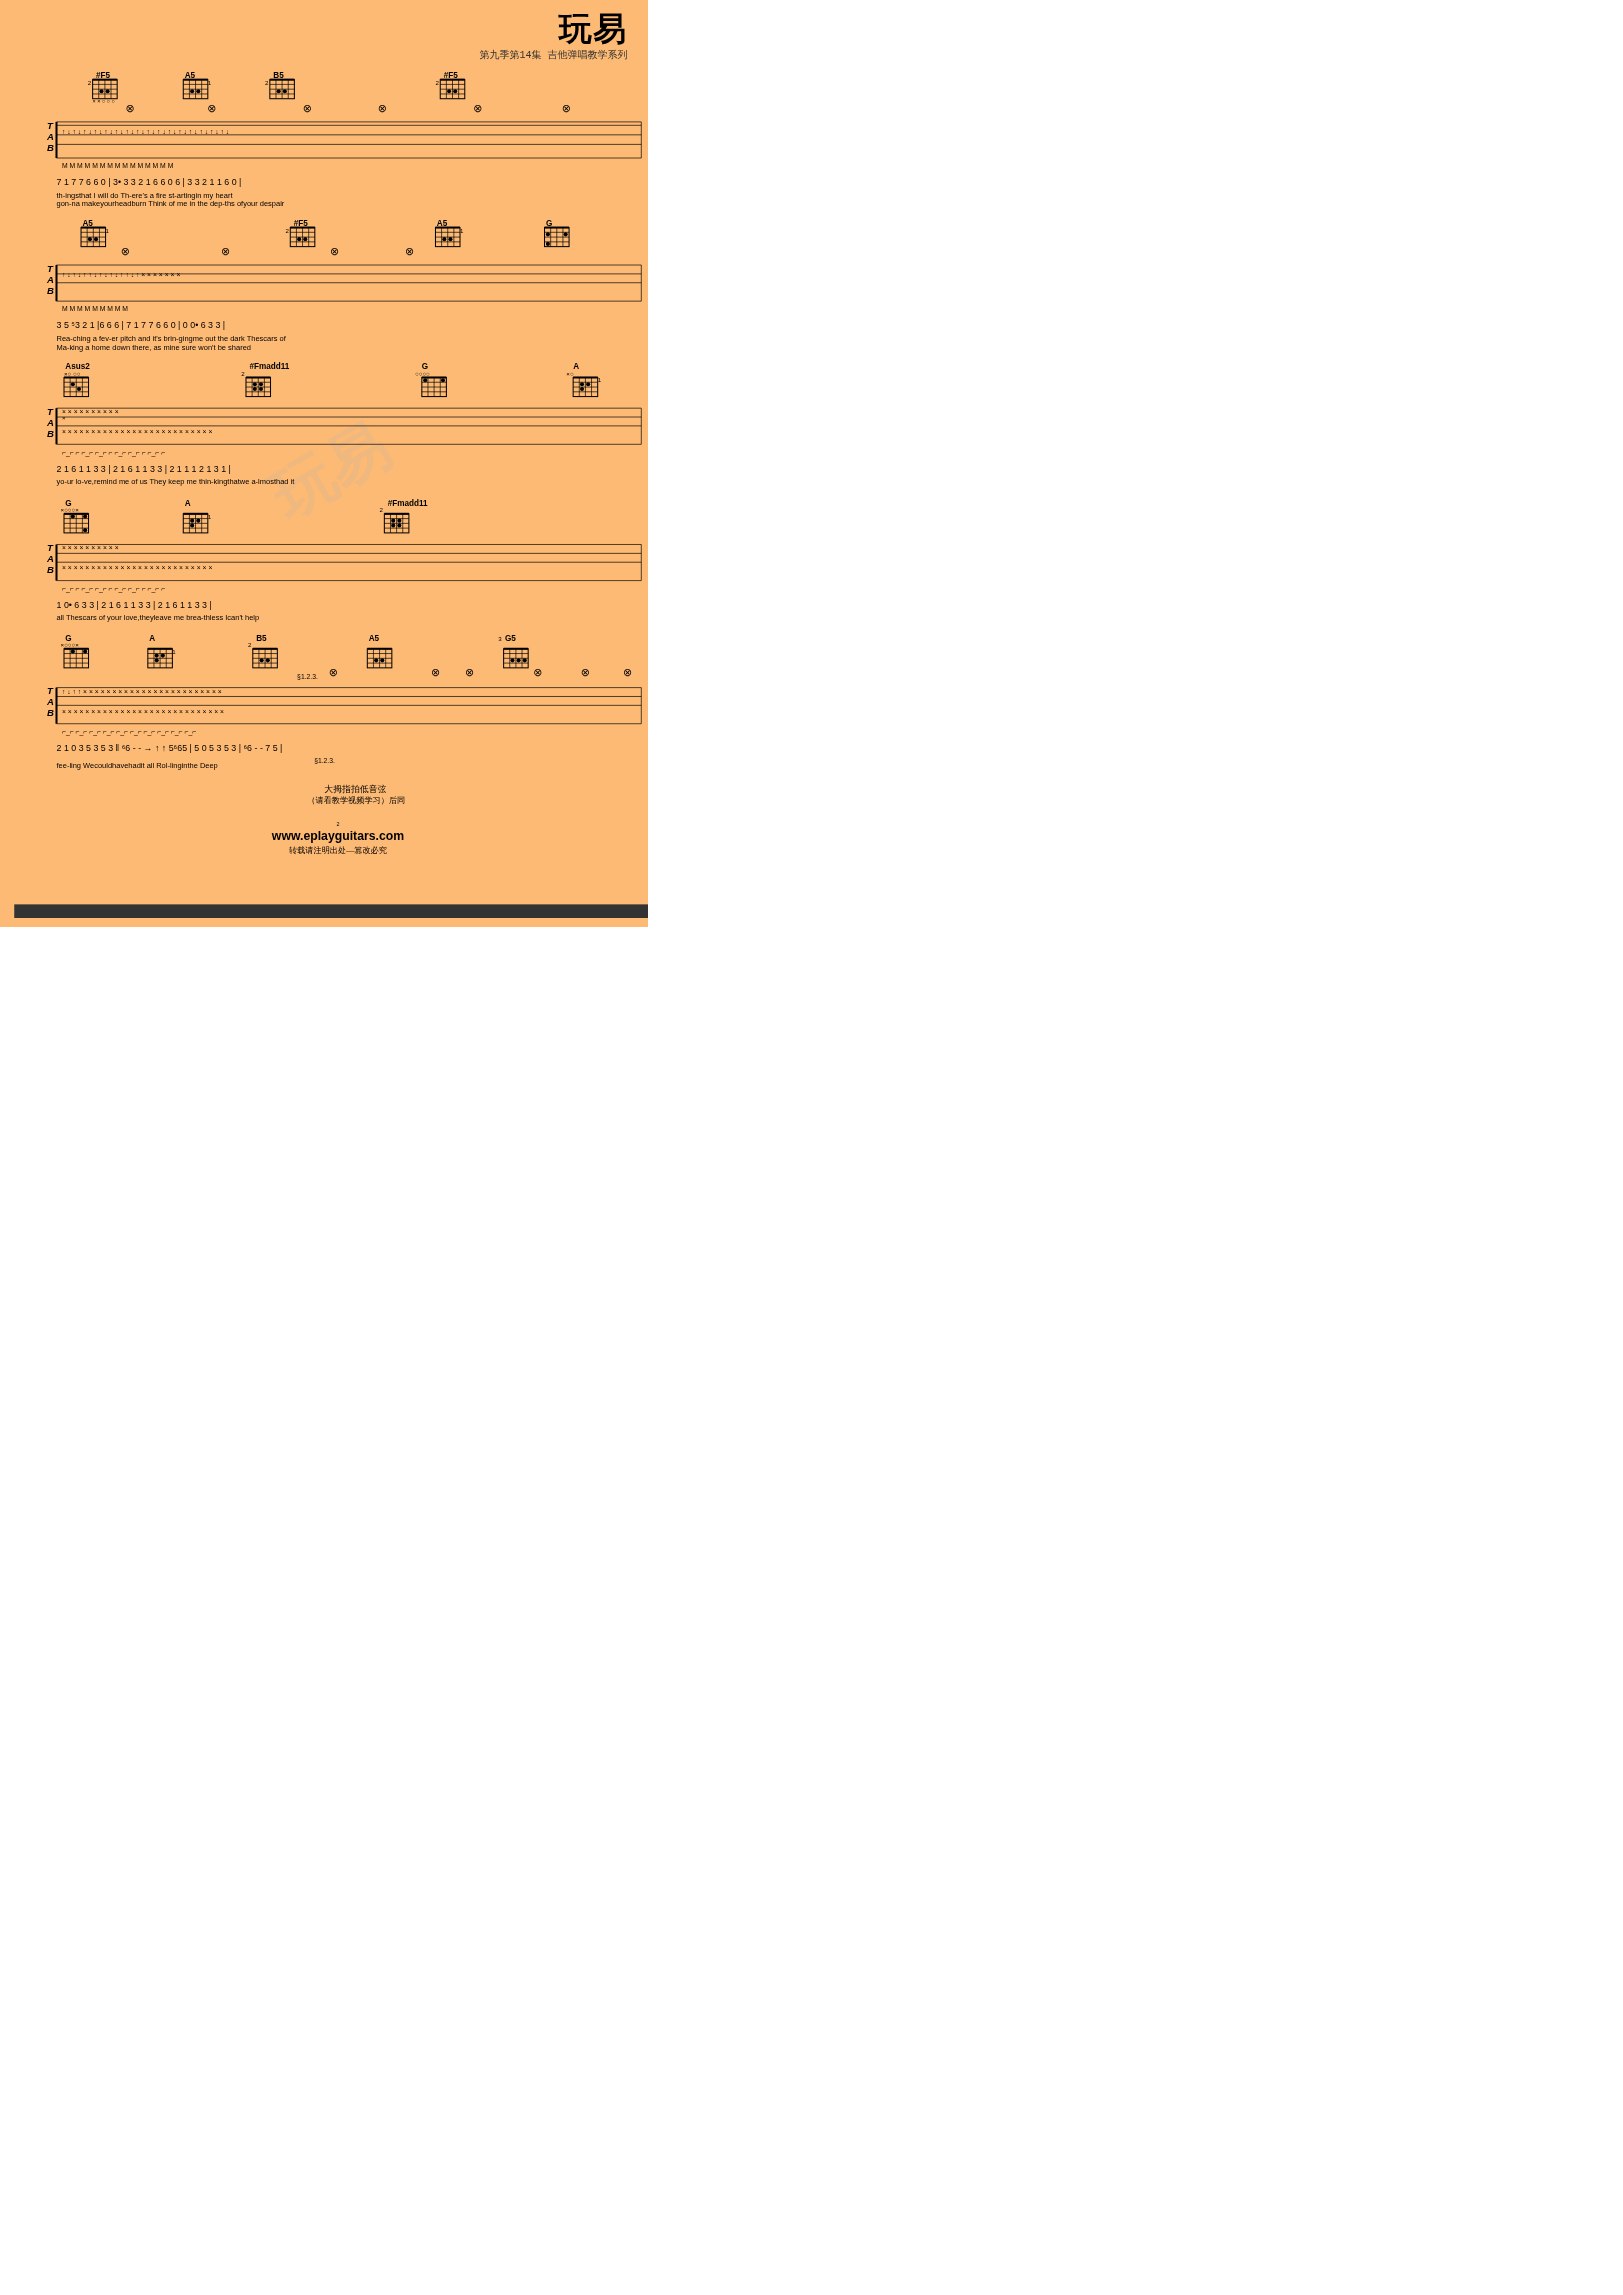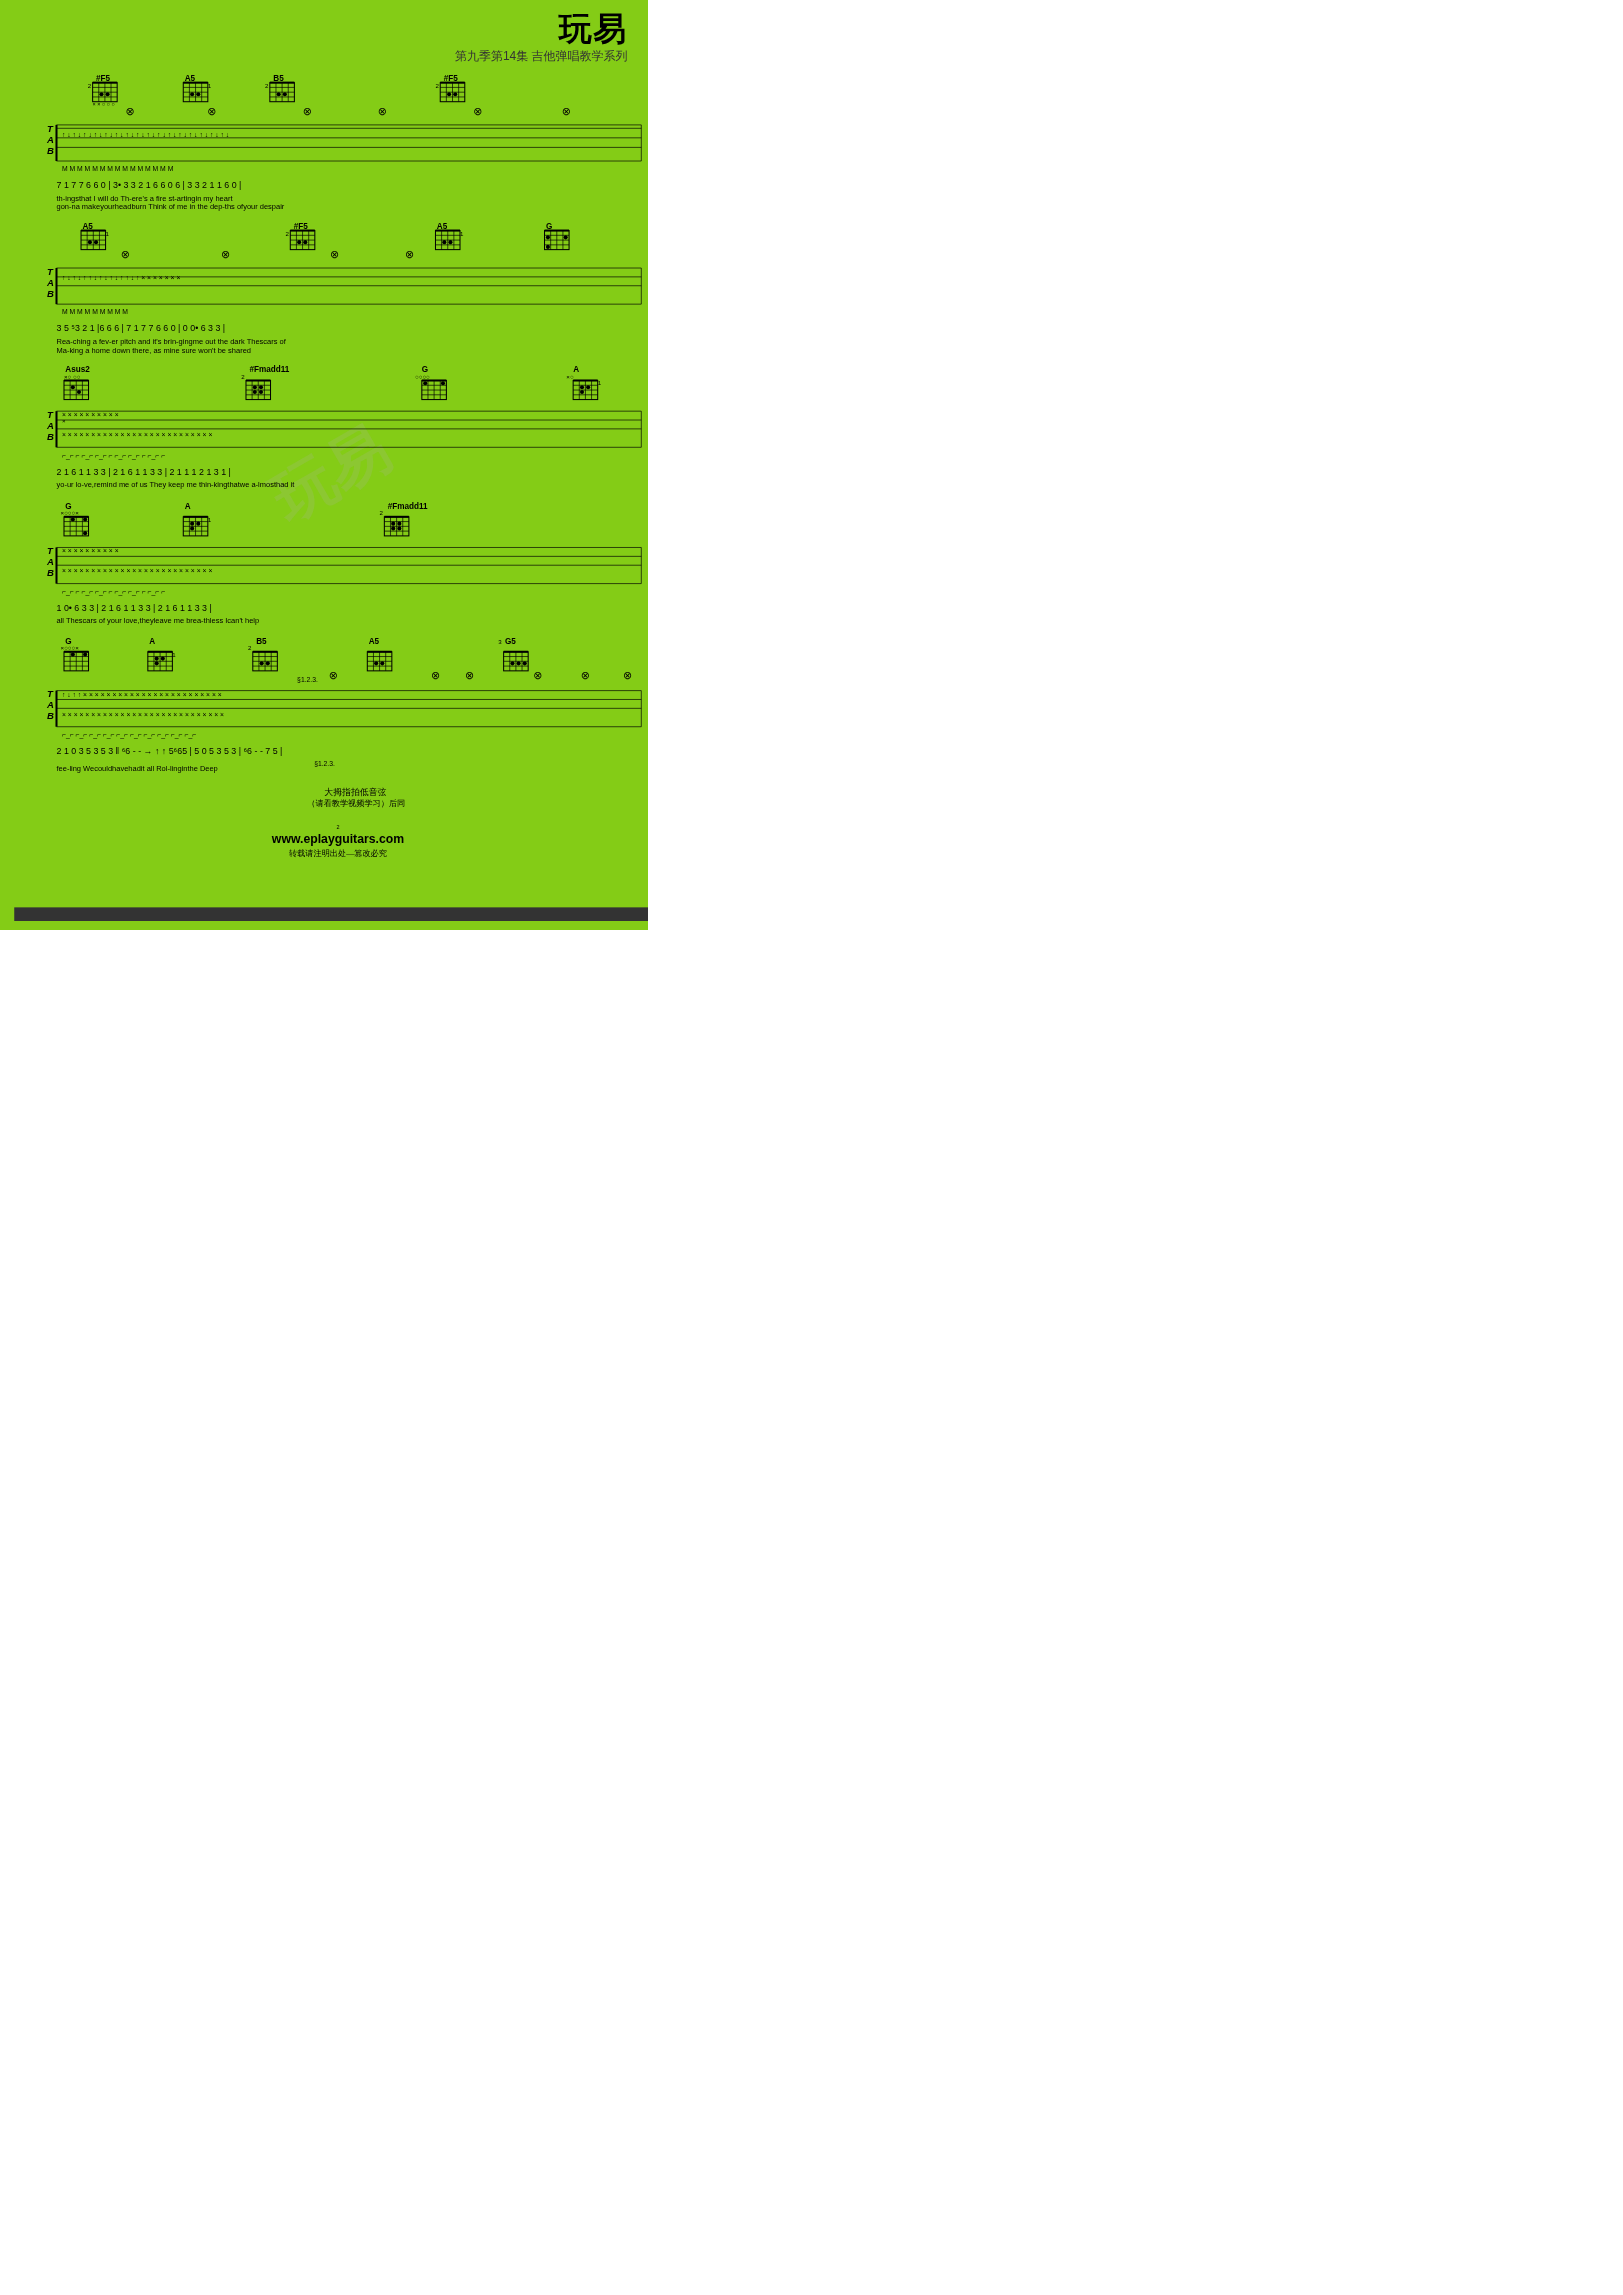--- a/index.html
+++ b/index.html
@@ -6,43 +6,43 @@
     body {
       background: #fff;
       font-family: 'Times New Roman', serif;
       width: 648px;
       min-height: 955px;
       position: relative;
       overflow-x: hidden;
     }
     .page {
       width: 648px;
-      background: #84cc16;
+      background: #fdba74;
       padding: 6.8px 13.6px;
       position: relative;
     }
     .header {
       display: flex;
       justify-content: flex-end;
       align-items: flex-start;
       margin-bottom: 3.4px;
       padding-right: 6.8px;
     }
     .brand-title {
       font-size: 33px;
       font-weight: bold;
       color: #000;
       font-family: 'SimSun', '宋体', serif;
       letter-spacing: 1.4px;
     }
     .subtitle {
-      font-size: 12px;
+      font-size: 10px;
       color: #333;
       text-align: right;
-      font-family: Liberation Sans, sans-serif;
+      font-family: Liberation Mono, monospace;
       margin-top: -3.4px;
     }
     .header-right {
       text-align: right;
     }
 
     
     .notation-svg-container {
       width: 100%;
       position: relative;

